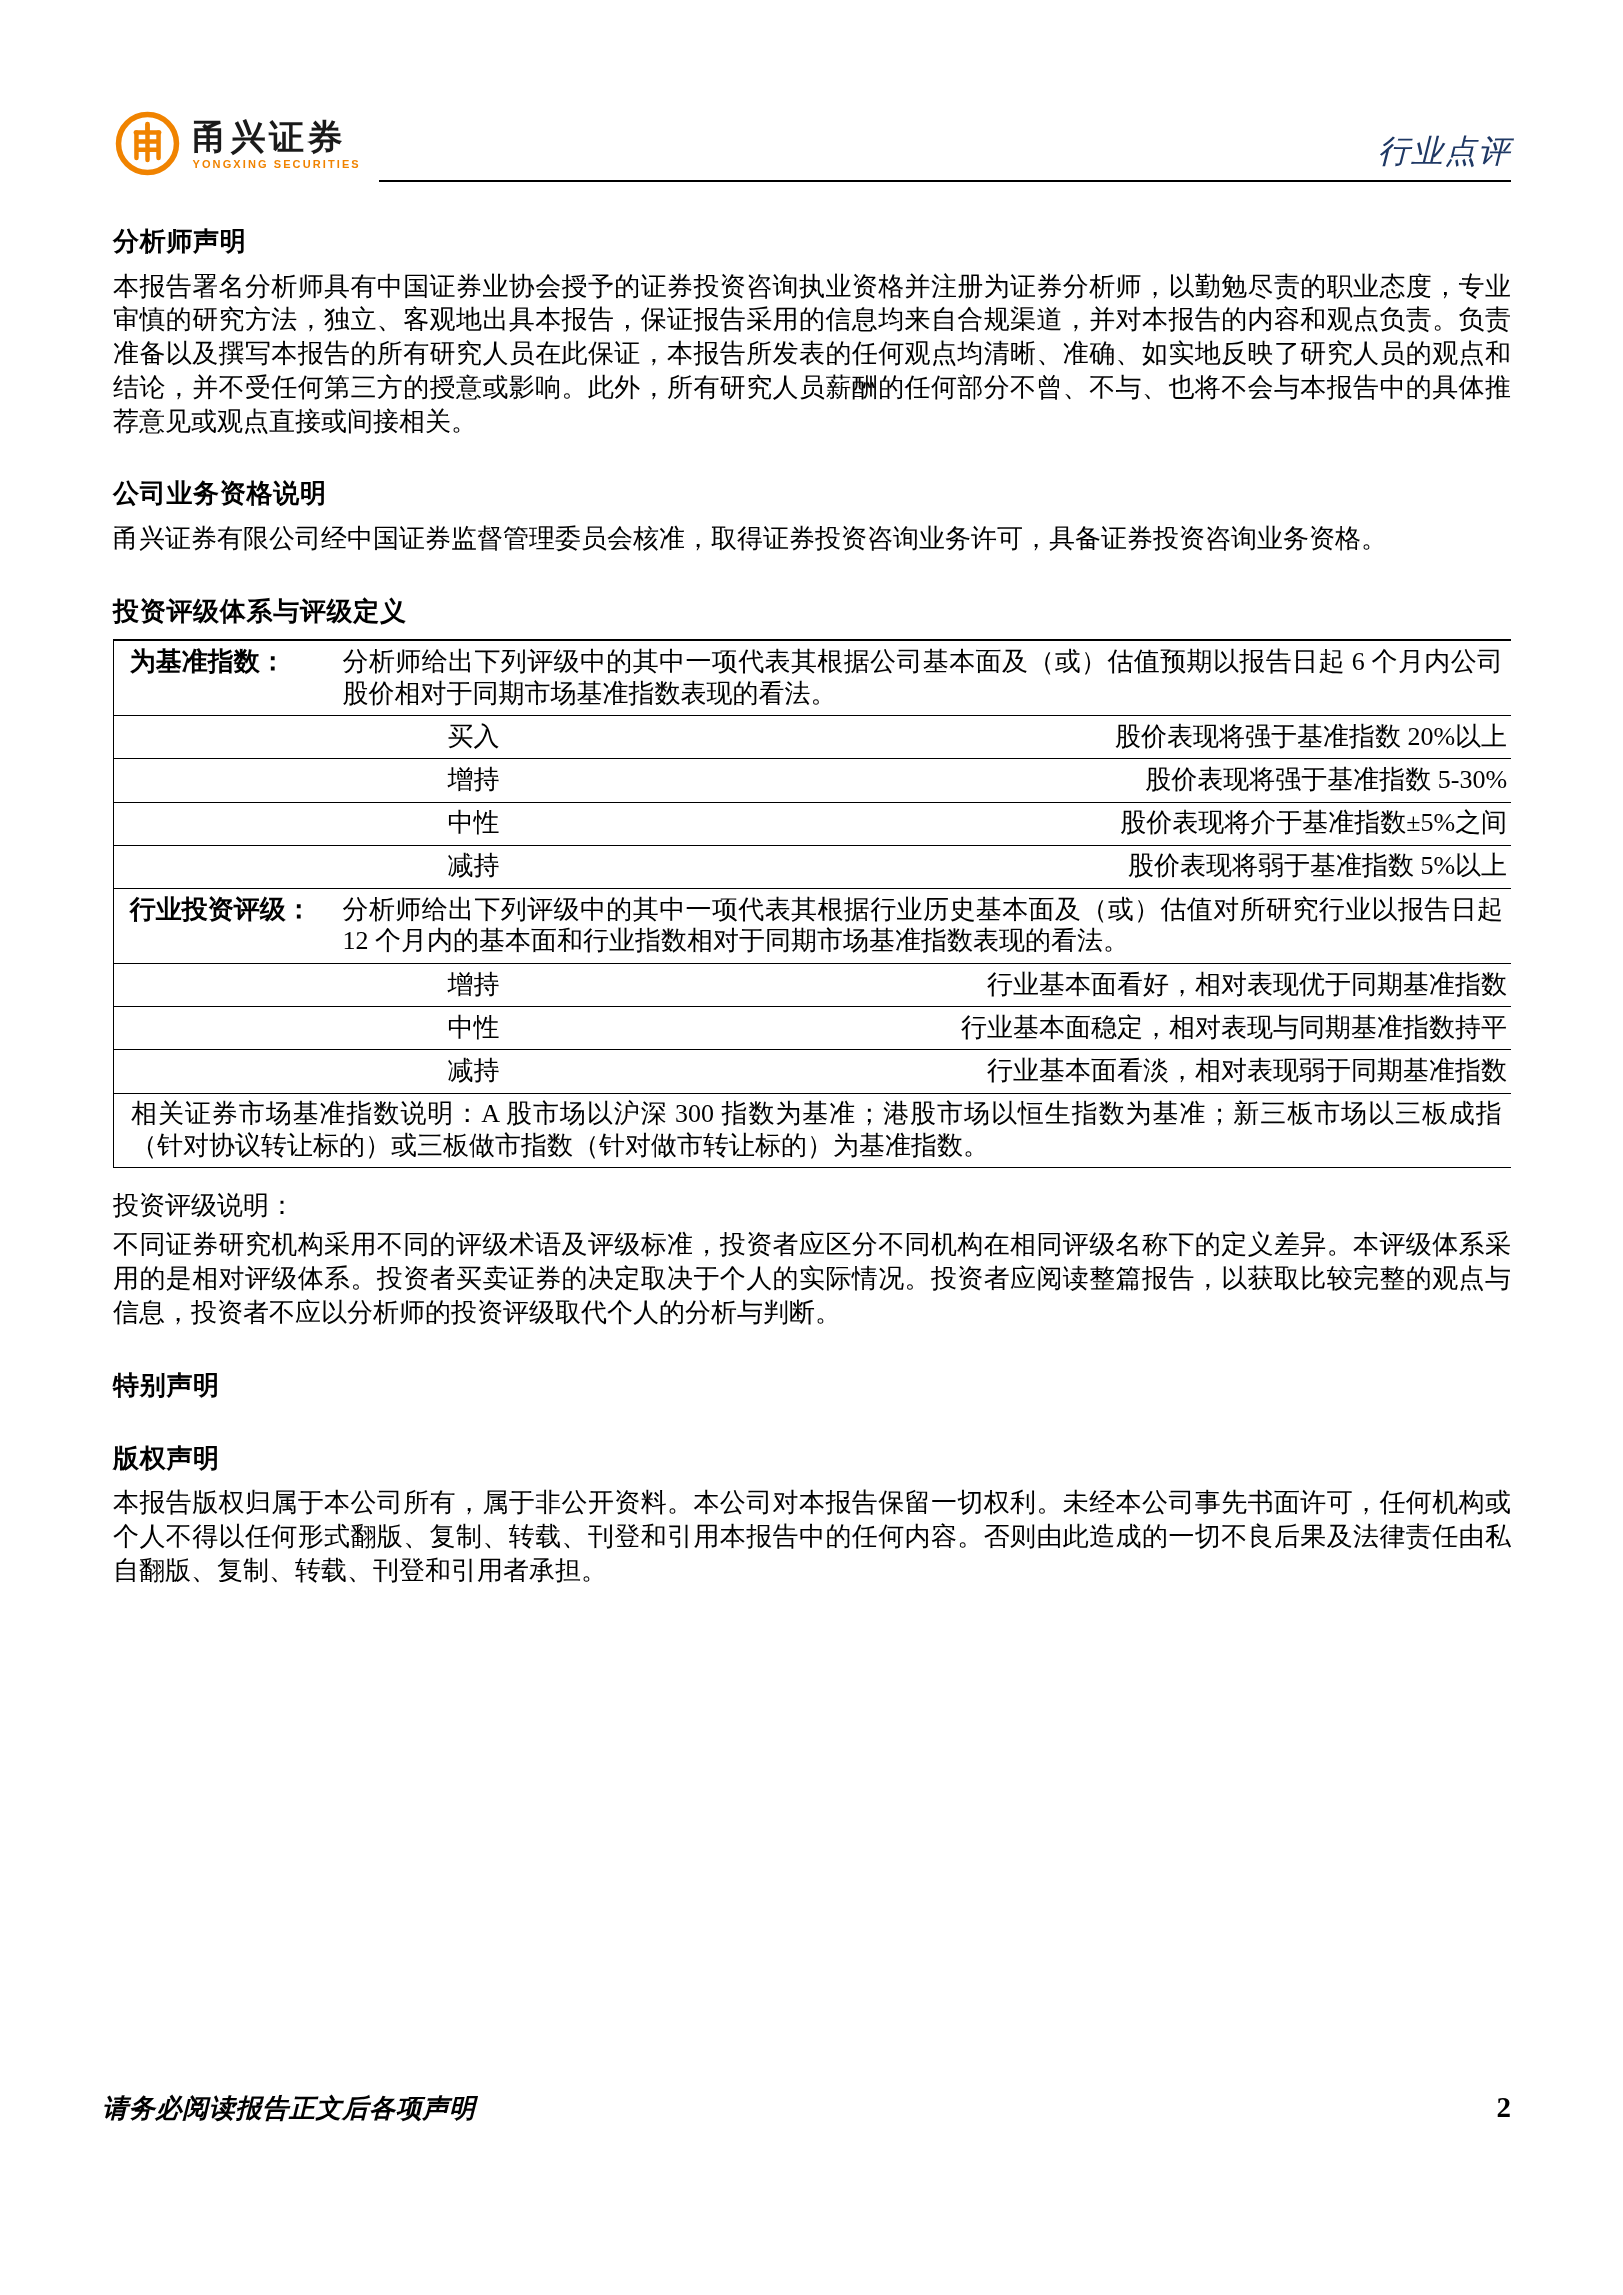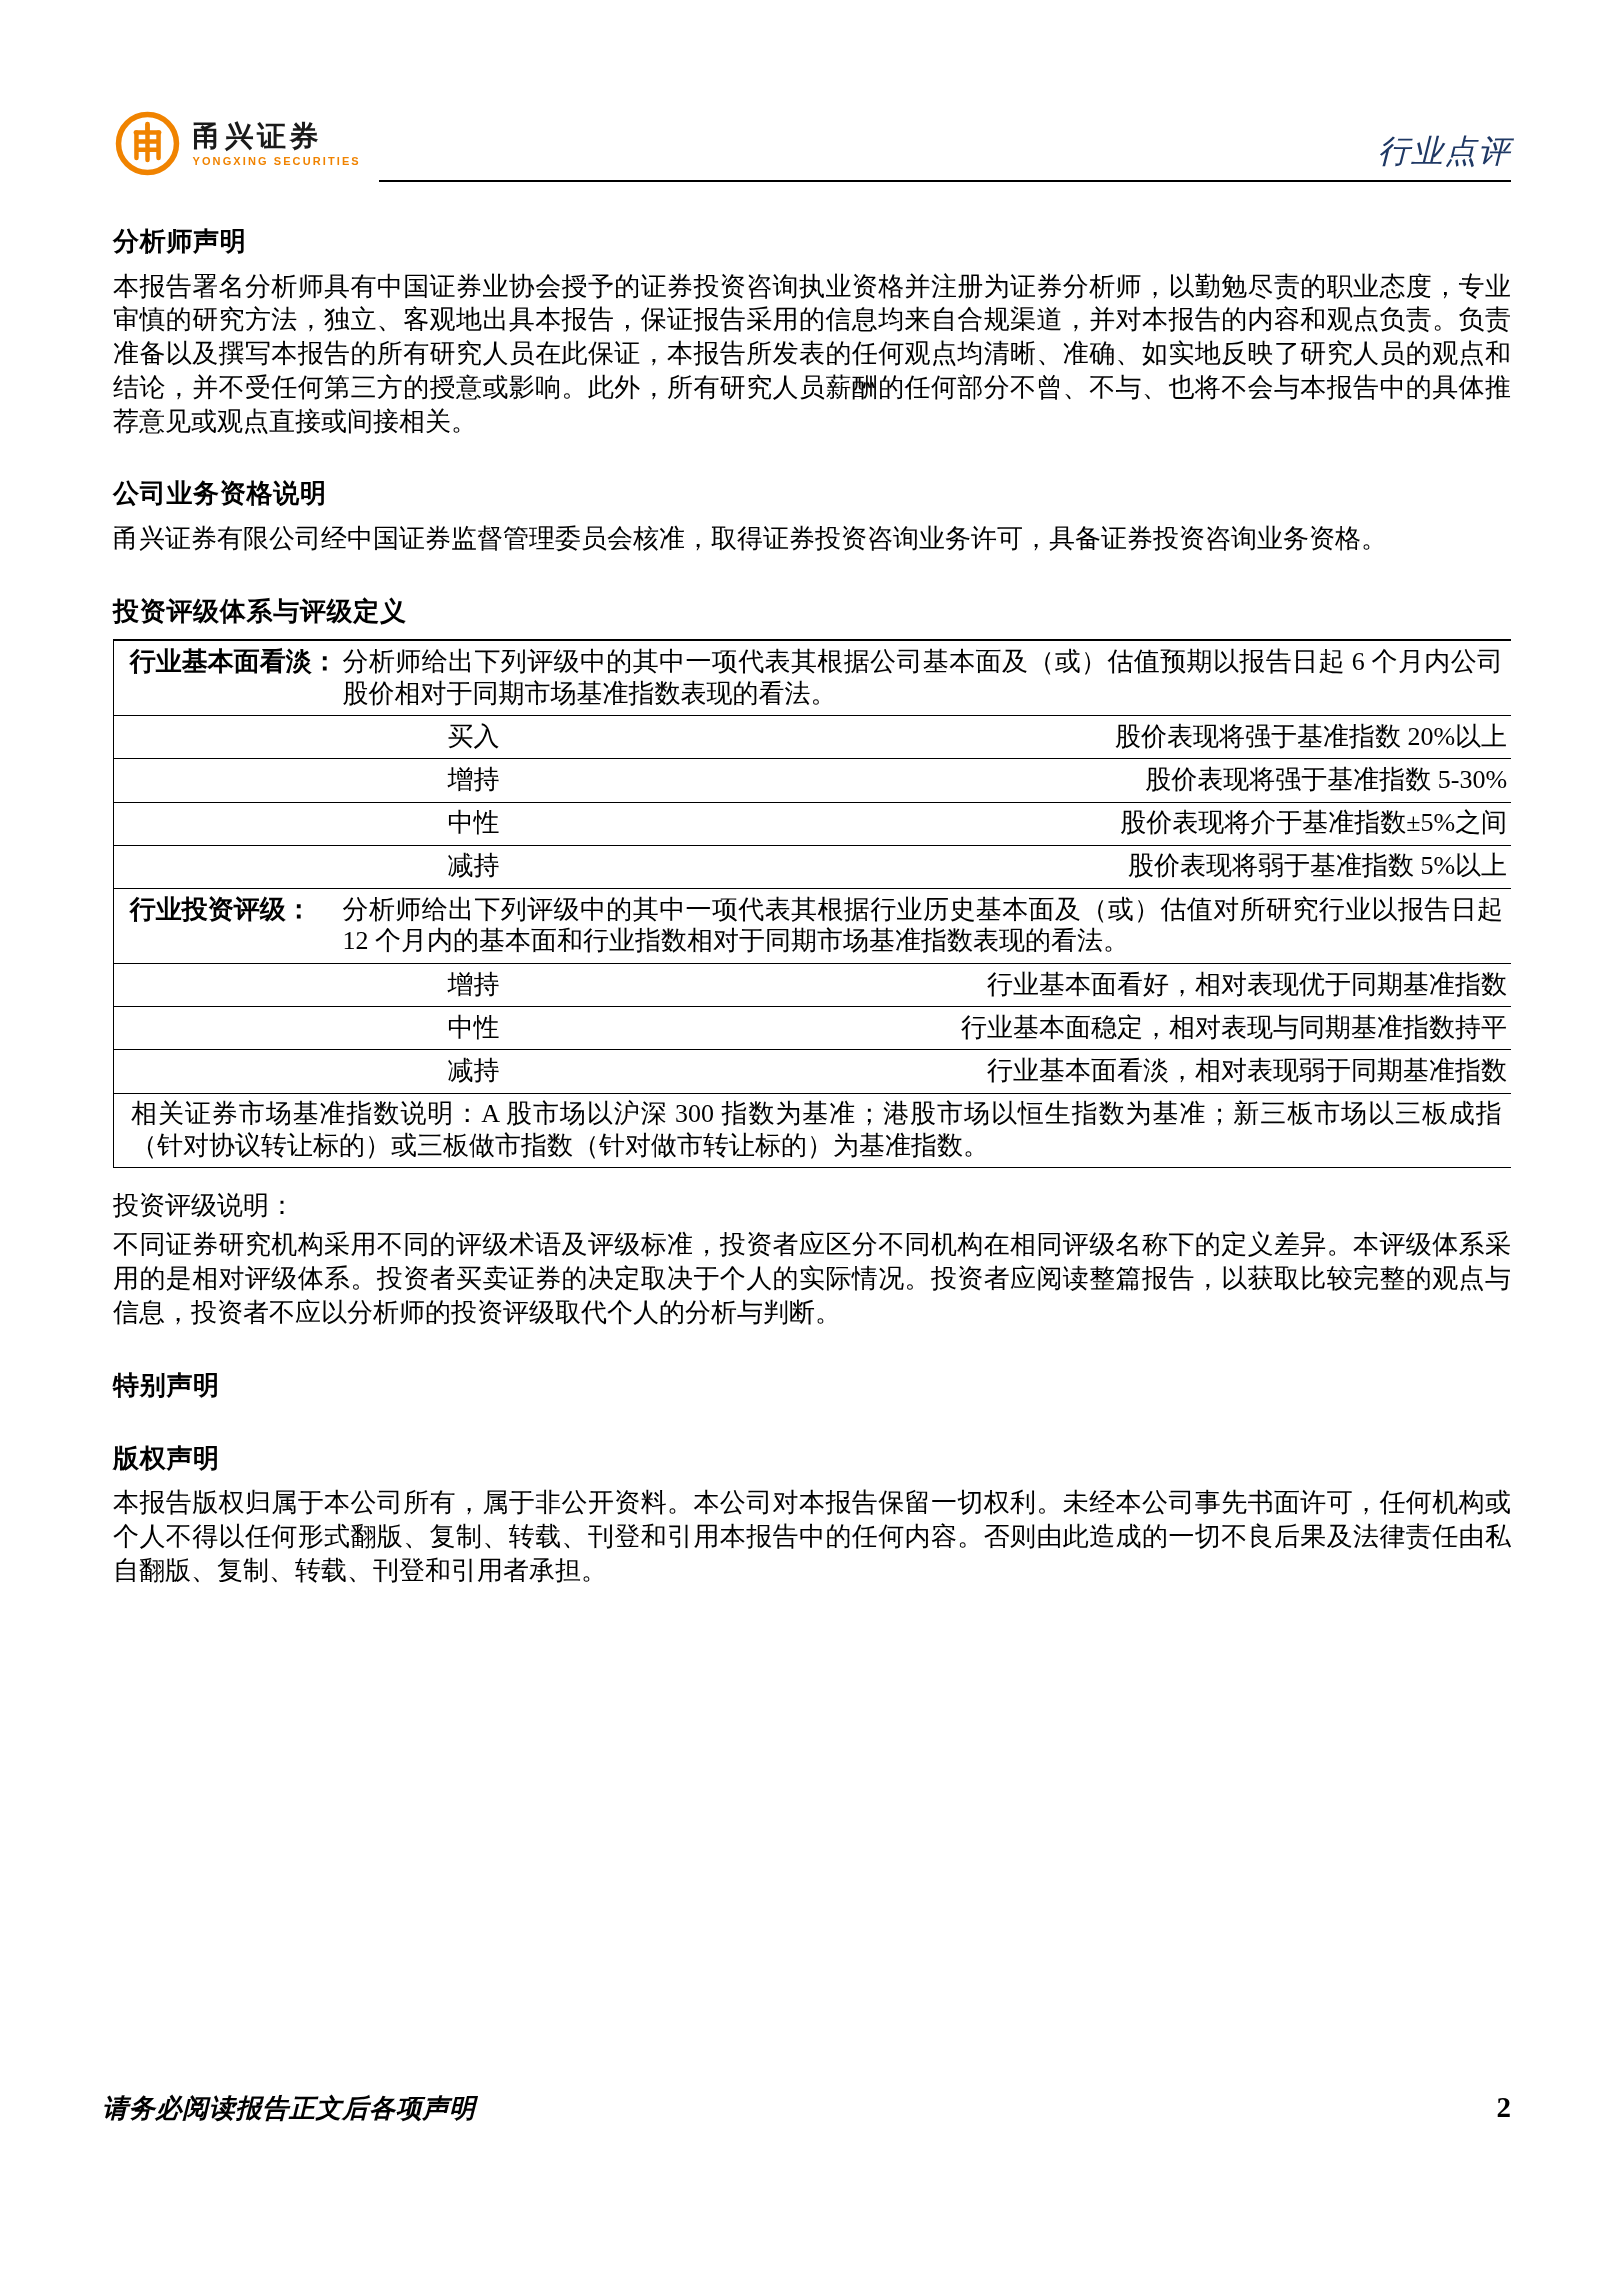--- a/index.html
+++ b/index.html
@@ -29,21 +29,21 @@
     align-items: center;
     gap: 10.5px;
     flex: 0 0 auto;
     padding-right: 18.3px;
   }
   .logo-icon { width: 69px; height: 69px; display: block; }
   .brand-text { display: flex; flex-direction: column; justify-content: center; }
   .brand-cn {
     font-family: "Liberation Sans", "DejaVu Sans", sans-serif;
     font-weight: 700;
-    font-size: 29px;
+    font-size: 35px;
     letter-spacing: 3.3px;
     color: #1a1a1a;
     line-height: 1.15;
     white-space: nowrap;
   }
   .brand-en {
     font-family: "Liberation Sans", "DejaVu Sans", sans-serif;
     font-weight: 600;
     font-size: 11px;
     letter-spacing: 2.1px;
@@ -178,21 +178,21 @@
     <section class="section">
       <h2>公司业务资格说明</h2>
       <p>甬兴证券有限公司经中国证券监督管理委员会核准，取得证券投资咨询业务许可，具备证券投资咨询业务资格。</p>
     </section>
 
     <section class="section">
       <h2>投资评级体系与评级定义</h2>
       <table class="rating-table">
         <tbody>
           <tr>
-            <td class="c-label">行业基本面看淡：</td>
+            <td class="c-label">为基准指数：</td>
             <td class="c-merged" colspan="2">分析师给出下列评级中的其中一项代表其根据公司基本面及（或）估值预期以报告日起 6 个月内公司股价相对于同期市场基准指数表现的看法。</td>
           </tr>
           <tr>
             <td class="c-label"></td>
             <td class="c-rating">买入</td>
             <td class="c-desc">股价表现将强于基准指数 20%以上</td>
           </tr>
           <tr>
             <td class="c-label"></td>
             <td class="c-rating">增持</td>

